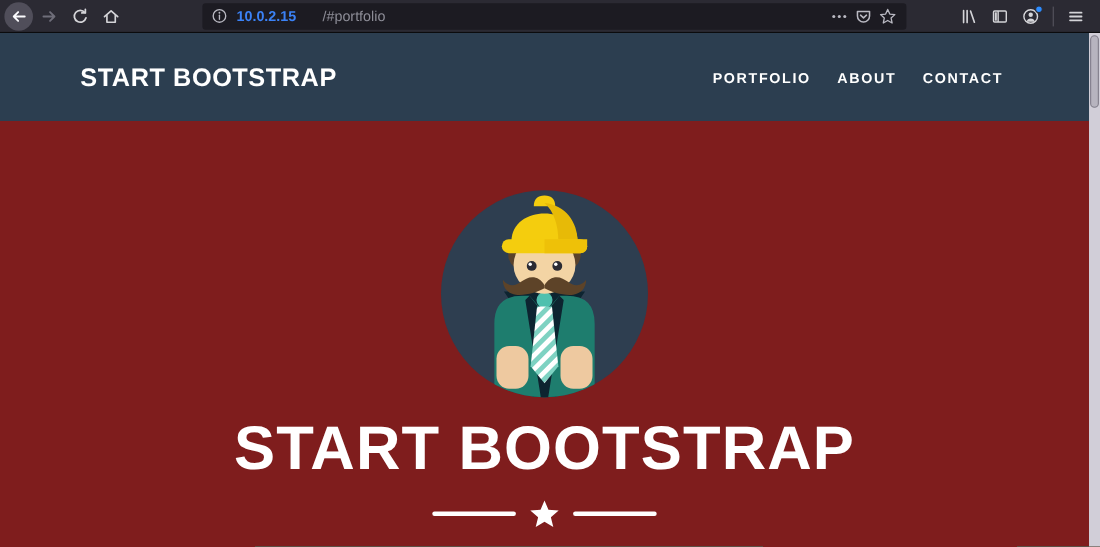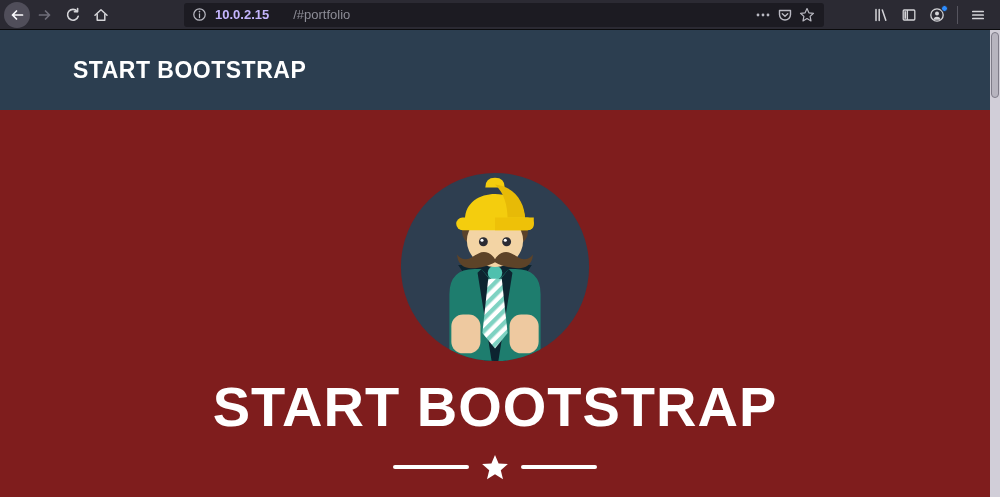--- a/index.html
+++ b/index.html
@@ -28,21 +28,21 @@
   .tb-btn.forward { color: #6f6e7a; }
   .tb-spacer { width: 68px; flex: 0 0 auto; }
 
   .urlbar {
     width: 640px; height: 24px; flex: 0 0 auto;
     background: #1c1b22; border-radius: 3px;
     display: flex; align-items: center;
     padding: 0 6px 0 8px; color: #a9a9b1;
   }
   .url-text { flex: 1; font-size: 13px; margin-left: 8px; white-space: nowrap; overflow: hidden; }
-  .url-host { color: #c4b5fd; font-weight: 600; }
+  .url-host { color: #3b82f6; font-weight: 600; }
   .url-path { color: #8d8d97; padding-left: 24px; }
   .pa-btn {
     width: 22px; height: 22px; display: flex; align-items: center; justify-content: center;
     color: #b9b9c2; border-radius: 2px; flex: 0 0 auto;
   }
 
   .tb-right { margin-left: auto; display: flex; align-items: center; color: #cfcfd6; }
   .tb-right .tb-btn { margin: 0 1px; border-radius: 3px; }
   .tb-sep { width: 1px; height: 18px; background: #56555f; margin: 0 6px; }
   .account-wrap { position: relative; }
@@ -200,20 +200,25 @@
         </span>
       </div>
     </div>
   </div>
 
   <div class="viewport">
     <div class="page">
 
       <div class="navbar">
         <a class="brand">START BOOTSTRAP</a>
+        <div class="nav-links">
+          <a class="nav-link">PORTFOLIO</a>
+          <a class="nav-link">ABOUT</a>
+          <a class="nav-link">CONTACT</a>
+        </div>
       </div>
 
       <div class="masthead">
 
         <span>
           <svg class="avatar" viewBox="0 0 200 200">
             <defs>
               <clipPath id="circleClip">
                   <circle cx="100" cy="100" r="97"></circle>
                 </clipPath>

